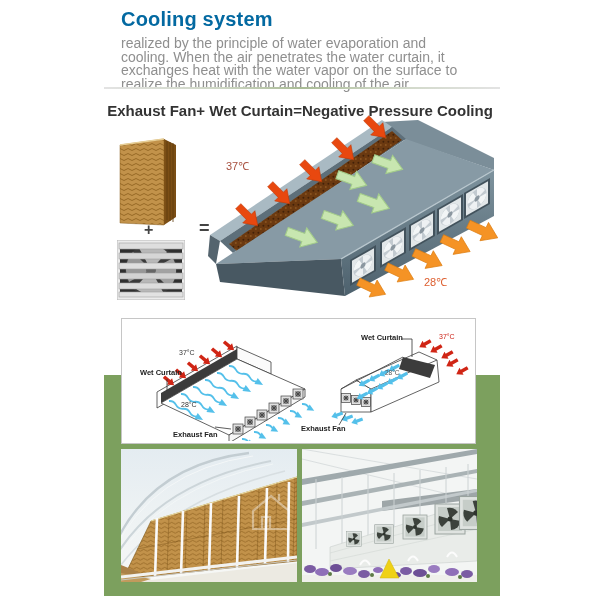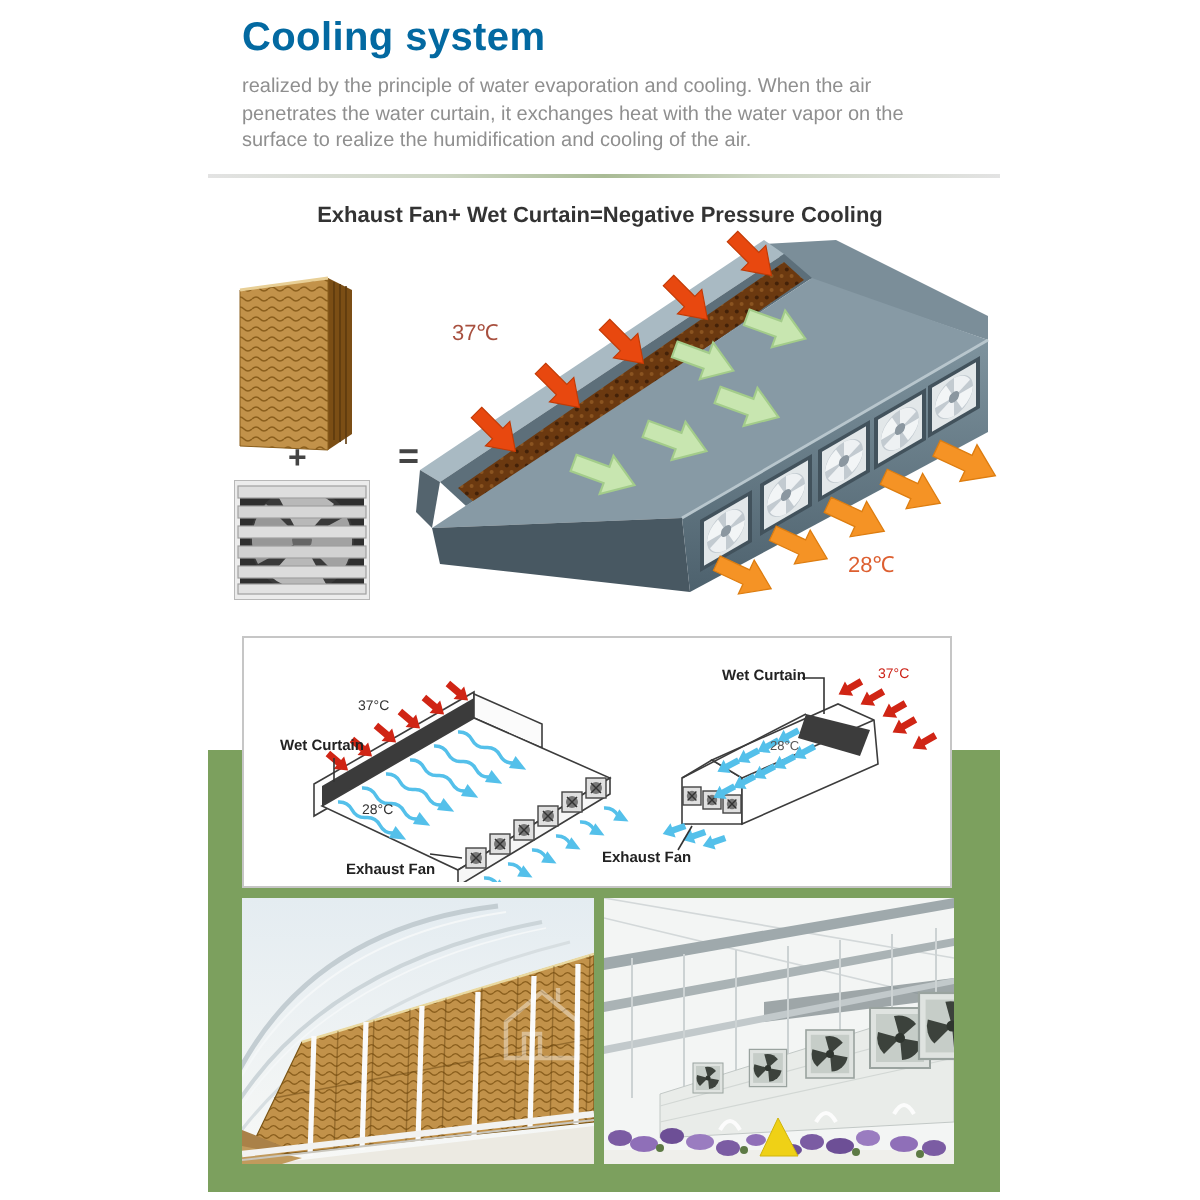--- a/index.html
+++ b/index.html
@@ -1,23 +1,23 @@
 <!DOCTYPE html>
 <html><head>
 <meta charset="utf-8">
 <style>
   html,body{margin:0;padding:0;}
   body{width:600px;height:600px;position:relative;background:#ffffff;
        font-family:"Liberation Sans", sans-serif; overflow:hidden;}
   .abs{position:absolute;}
   #page-title{left:121px;top:8px;font-size:20px;font-weight:bold;color:#0369a1;letter-spacing:0.2px;}
-  #page-desc{left:121px;top:37px;width:352px;font-size:10px;line-height:13.5px;color:#8f8f8f;}
+  #page-desc{left:121px;top:37px;width:352px;font-size:14px;line-height:13.5px;color:#8f8f8f;}
   #divider{left:104px;top:87px;width:396px;height:2px;
            background:linear-gradient(to right,#e3e3e3 0%,#cdd6c3 30%,#a9bb95 50%,#cdd6c3 70%,#e3e3e3 100%);}
-  #caption{left:100px;top:102px;width:400px;text-align:center;font-size:11px;font-weight:bold;color:#333;}
+  #caption{left:100px;top:102px;width:400px;text-align:center;font-size:15px;font-weight:bold;color:#333;}
   #plus-sign{left:144px;top:221px;font-size:16px;font-weight:bold;color:#444;}
   #equals-sign{left:199px;top:218px;font-size:18px;font-weight:bold;color:#444;}
   #pad-image{left:118px;top:137px;}
   #fan-image{left:117px;top:240px;}
   #building{left:202px;top:112px;}
   #green-panel{left:104px;top:375px;width:396px;height:221px;background:#7ca05e;}
   #schematic-box{left:121px;top:318px;width:355px;height:126px;background:#ffffff;
                  border:1px solid #c6c6c6;box-sizing:border-box;}
   #schem-left{left:17px;top:10px;}
   #schem-right{left:177px;top:8px;}

